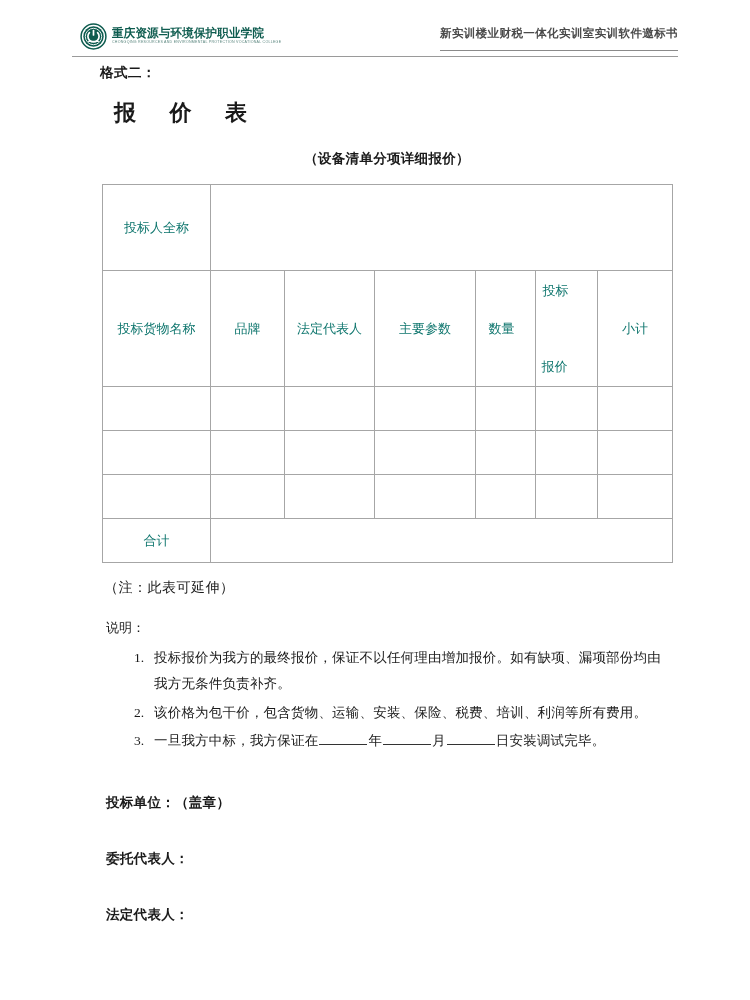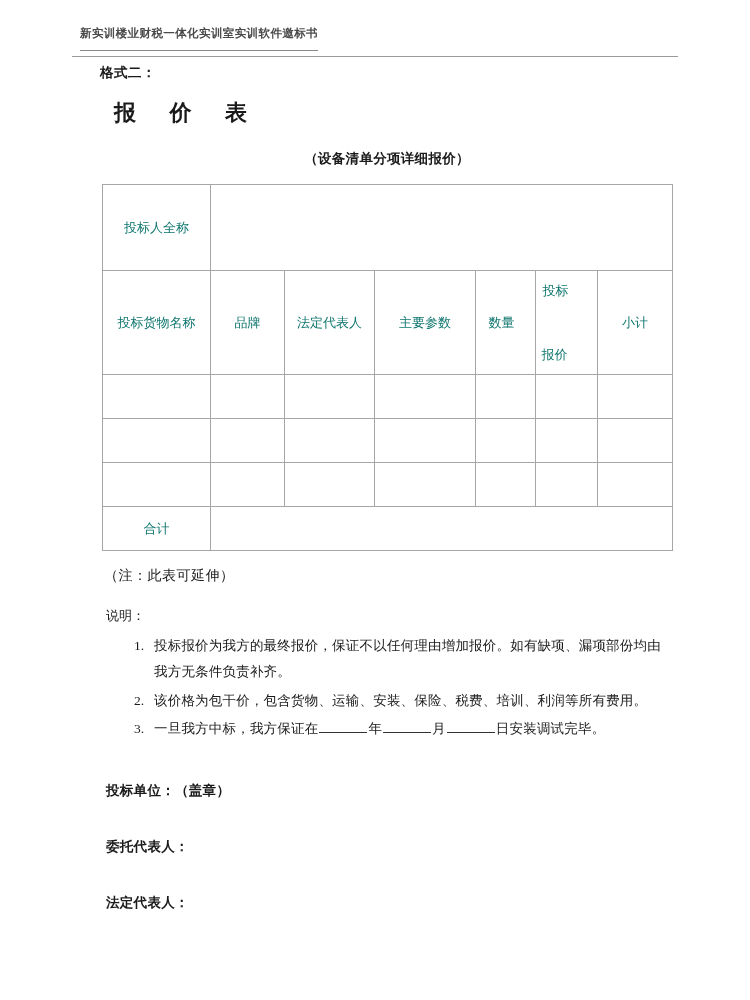--- a/index.html
+++ b/index.html
@@ -150,21 +150,21 @@
     padding-left: 12px;
   }
   tr.row-name td { height: 85px; }
   tr.row-head td { height: 83px; }
   tr.row-blank td { height: 43px; }
   tr.row-total td { height: 43px; }
 
   
   .stack-cell {
     position: relative;
-    padding: 10px !important;
+    padding: 16px !important;
     margin-top: 28px;
   }
   .stack-top {
     position: absolute;
     left: 0;
     right: 0;
     top: 13px;
     text-align: center;
     font-size: 13px;
     line-height: 1;
@@ -231,20 +231,36 @@
   }
 </style>
 </head>
 <body>
 
 <div class="page">
 
   <div class="header">
     <div class="header-inner">
 
+      <div class="logo-block">
+        <span class="logo-mark">
+          <svg width="27" height="27" viewBox="0 0 27 27" aria-hidden="true">
+            <circle cx="13.5" cy="13.5" r="12.4" fill="none" stroke="#0e5c4f" stroke-width="1.5"></circle>
+            <circle cx="13.5" cy="13.5" r="10.2" fill="#0e5c4f"></circle>
+            <circle cx="13.5" cy="13.5" r="8.2" fill="none" stroke="#ffffff" stroke-width="0.9"></circle>
+            <path d="M13.5 7.6 v4.4" stroke="#ffffff" stroke-width="1.7" stroke-linecap="round"></path>
+            <path d="M9.4 9.6 a5.6 5.6 0 1 0 8.2 0" fill="none" stroke="#ffffff" stroke-width="1.7" stroke-linecap="round"></path>
+            <path d="M8.6 18.4 h9.8" stroke="#ffffff" stroke-width="1.1" stroke-linecap="round"></path>
+          </svg>
+        </span>
+        <span class="logo-text-wrap">
+          <span class="logo-cn">重庆资源与环境保护职业学院</span>
+          <span class="logo-en">CHONGQING RESOURCES AND ENVIRONMENTAL PROTECTION VOCATIONAL COLLEGE</span>
+        </span>
+      </div>
 
       <div class="header-right">新实训楼业财税一体化实训室实训软件邀标书</div>
     </div>
     <div class="header-rule"></div>
   </div>
 
   <div class="content">
 
     <div class="format-label">格式二：</div>
 

